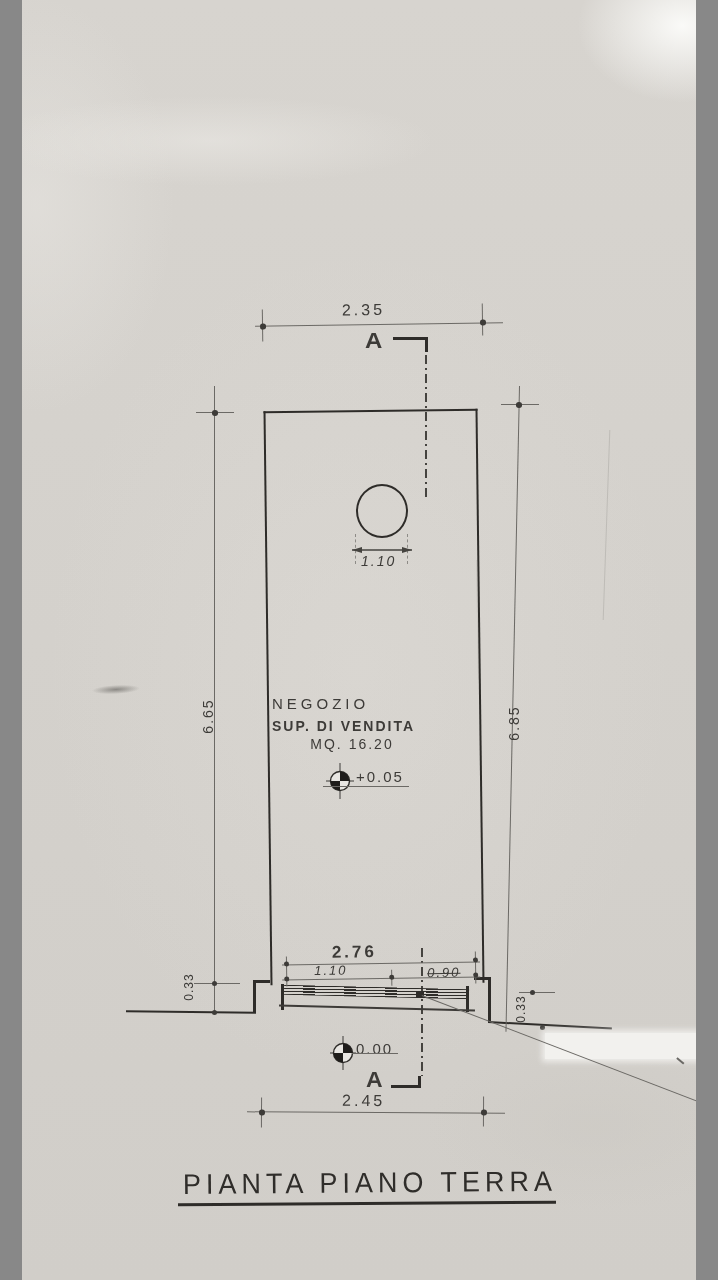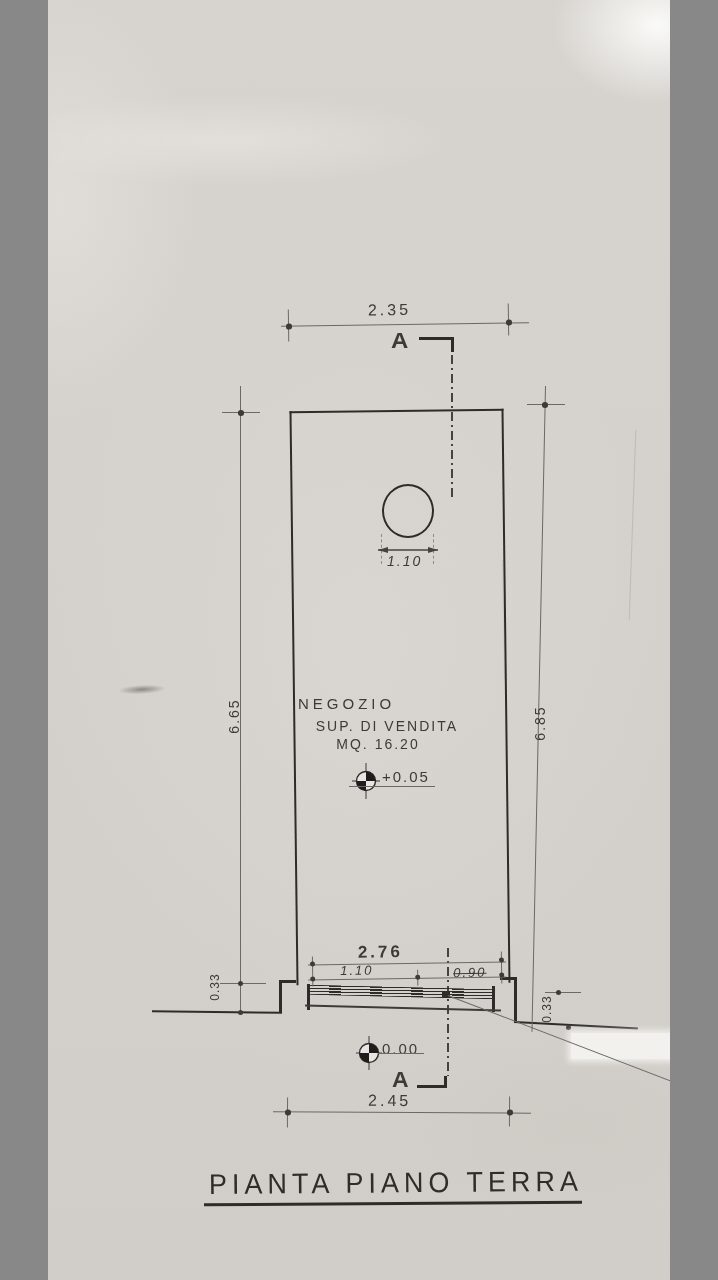--- a/index.html
+++ b/index.html
@@ -1,18 +1,18 @@
 <!DOCTYPE html>
 <html><head>
 <meta charset="utf-8">
 <style>
   html,body{margin:0;padding:0;background:#888;}
   #paper{
     position:relative;
-    width:622px;height:1280px;
+    width:674px;height:1280px;
     margin:0 auto;
     overflow:hidden;
     background-color:#d6d3ce;
     background-image:
       radial-gradient(ellipse 150px 110px at 98% 2%, rgba(252,252,250,.95), rgba(252,252,250,0) 70%),
       radial-gradient(ellipse 300px 60px at 28% 11%, rgba(236,234,230,.55), rgba(236,234,230,0) 75%),
       radial-gradient(ellipse 200px 300px at 2% 16%, rgba(233,231,227,.5), rgba(233,231,227,0) 70%),
       radial-gradient(ellipse 420px 560px at 50% 52%, rgba(226,223,218,.35), rgba(226,223,218,0) 75%),
       radial-gradient(ellipse 240px 120px at 85% 88%, rgba(203,200,194,.5), rgba(203,200,194,0) 70%),
       linear-gradient(#d7d4cf, #d1cec9);
@@ -109,21 +109,21 @@
   <div class="abs" style="left:333px;top:534px;width:1px;height:30px;border-left:1px dashed rgba(80,78,74,.55);"></div>
   <div class="abs" style="left:385px;top:534px;width:1px;height:30px;border-left:1px dashed rgba(80,78,74,.55);"></div>
   <svg class="abs" style="left:328px;top:543px;" width="64" height="14" viewBox="0 0 64 14">
     <line x1="2" y1="7" x2="62" y2="7" stroke="#45433f" stroke-width="1.4"></line>
     <polygon points="2,7 12,4 12,10" fill="#45433f"></polygon>
     <polygon points="62,7 52,4 52,10" fill="#45433f"></polygon>
   </svg>
   <div class="abs lbl dimtxt-sm" style="left:339px;top:553px;font-size:14px;">1.10</div>
 
   <div class="abs lbl" style="left:250px;top:695px;width:160px;text-align:left;font-size:15px;letter-spacing:4px;">NEGOZIO</div>
-  <div class="abs lbl" style="left:250px;top:718px;width:160px;text-align:right;font-size:14px;letter-spacing:2px;">SUP. DI VENDITA</div>
+  <div class="abs lbl" style="left:250px;top:718px;width:160px;text-align:left;font-size:14px;letter-spacing:2px;font-weight:bold;">SUP. DI VENDITA</div>
   <div class="abs lbl" style="left:250px;top:736px;width:160px;text-align:center;font-size:14px;letter-spacing:2px;">MQ. 16.20</div>
 
   <svg class="abs" style="left:303px;top:763px;" width="30" height="36" viewBox="0 0 30 36">
     <line x1="15" y1="0" x2="15" y2="36" stroke="#3d3b38" stroke-width="1"></line>
     <line x1="1" y1="18" x2="29" y2="18" stroke="#3d3b38" stroke-width="1"></line>
     <circle cx="15" cy="18" r="9.5" fill="#e8e6e2" stroke="#2e2c29" stroke-width="1.4"></circle>
     <path d="M15 18 L15 8.5 A9.5 9.5 0 0 1 24.5 18 Z" fill="#1f1d1b"></path>
     <path d="M15 18 L15 27.5 A9.5 9.5 0 0 1 5.5 18 Z" fill="#1f1d1b"></path>
   </svg>
   <div class="abs lbl" style="left:334px;top:768px;font-size:15px;letter-spacing:2px;text-align:right;">+0.05</div>

